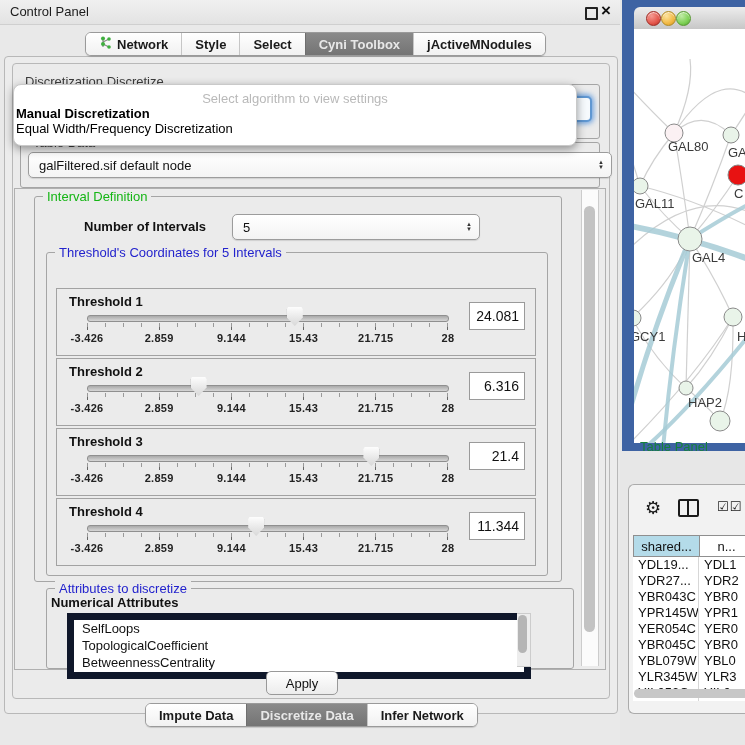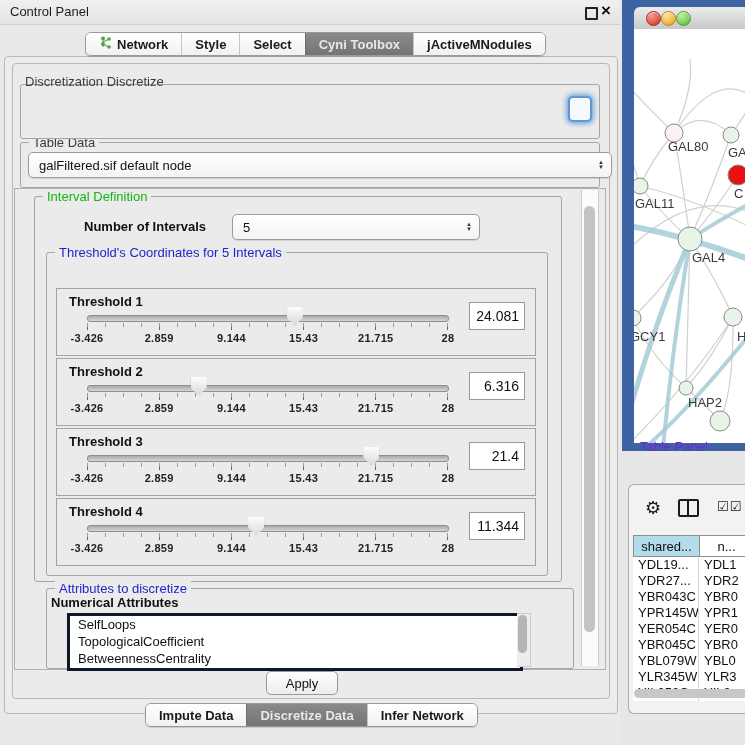--- a/index.html
+++ b/index.html
@@ -69,21 +69,21 @@
          background-image:repeating-linear-gradient(to right,#666 0 1px,transparent 1px 72px);}
   .ticks-minor{position:absolute;left:30px;top:34px;width:361px;height:4px;
          background-image:repeating-linear-gradient(to right,#999 0 1px,transparent 1px 18px);}
   .ticklabels{position:absolute;left:30px;top:43px;width:361px;height:13px;}
   .ticklabels span{position:absolute;transform:translateX(-50%);font-size:11px;font-weight:bold;color:#222;letter-spacing:.3px;}
   .valbox{position:absolute;left:412px;top:13px;width:56px;height:28px;background:#fff;border:1px solid #9a9a9a;
           font-size:14px;color:#111;display:flex;align-items:center;justify-content:flex-end;padding-right:5px;box-sizing:border-box;}
 
   #attr-group{left:46px;top:588px;width:510px;height:79px;padding-left:16px;}
   #attr-subtitle{position:absolute;left:4px;top:6px;font-size:13px;font-weight:bold;color:#111;}
-  #attr-list{position:absolute;left:20px;top:24px;width:450px;height:52px;background:#fff;border:3px solid #0f172a;overflow:hidden;}
+  #attr-list{position:absolute;left:20px;top:24px;width:450px;height:52px;background:#fff;border:7px solid #0f172a;overflow:hidden;}
   .attr-item{font-size:13px;color:#111;line-height:17px;padding-left:8px;white-space:nowrap;}
   #attr-scroll{position:absolute;left:470px;top:24px;width:13px;height:52px;background:#ededed;border:1px solid #ccc;border-left:none;}
   #attr-scroll .sthumb{position:absolute;left:1px;top:1px;width:9px;height:38px;background:#b5b5b5;border-radius:5px;}
 
   #main-scroll{left:581px;top:190px;width:16px;height:476px;background:#fbfbfb;border-left:1px solid #ccc;border-right:1px solid #ccc;}
   #main-scroll .sthumb{position:absolute;left:2px;top:16px;width:11px;height:426px;background:#c3c3c3;border-radius:6px;}
 
   #apply-btn{left:266px;top:671px;width:70px;height:22px;background:linear-gradient(#ffffff,#ececec);
              border:1px solid #999;border-radius:5px;font-size:13px;color:#111;display:flex;align-items:center;justify-content:center;}
 
@@ -92,21 +92,21 @@
   #net-window{left:622px;top:0;width:123px;height:451px;background:#3e63a3;}
   #net-titlebar{left:12px;top:7px;width:111px;height:22px;background:linear-gradient(#ededed,#c7c7c7);
                 border-bottom:1px solid #8d8d8d;border-top-left-radius:6px;position:absolute;}
   .light{position:absolute;top:4px;width:13px;height:13px;border-radius:50%;box-shadow:inset 0 1px 1px rgba(255,255,255,.7);}
   #light-red{left:12px;background:radial-gradient(circle at 35% 30%,#f49a92,#e4574c 60%,#b3271e);border:1px solid #9e2a22;}
   #light-yellow{left:27px;background:radial-gradient(circle at 35% 30%,#fbe3a0,#f2b944 60%,#cd8f1c);border:1px solid #b18a22;}
   #light-green{left:42px;background:radial-gradient(circle at 35% 30%,#c0eba6,#7ed155 60%,#4d9e2e);border:1px solid #57992f;}
   #net-canvas{left:12px;top:29px;width:111px;height:414px;background:#fff;position:absolute;overflow:hidden;}
 
   #tp-header{left:620px;top:451px;width:125px;height:33px;background:#e7e7e7;}
-  #tp-title{left:640px;top:439px;font-size:13px;color:#6d28d9;}
+  #tp-title{left:640px;top:439px;font-size:13px;color:#15803d;}
   #tp-box{left:628px;top:484px;width:125px;height:228px;background:#f2f2f2;border:1px solid #ababab;
           border-radius:6px 0 0 6px;border-right:none;overflow:hidden;}
   .tp-icon{position:absolute;top:14px;color:#1a1a1a;}
   #gear-icon{left:16px;font-size:18px;line-height:18px;}
   #cols-icon{left:49px;width:17px;height:14px;border:2px solid #1a1a1a;border-radius:2px;}
   #cols-icon:before{content:"";position:absolute;left:7px;top:0;width:2px;height:14px;background:#1a1a1a;}
   #checks-icon{left:88px;font-size:13px;letter-spacing:1px;line-height:16px;}
   #tp-table{position:absolute;left:4px;top:50px;width:121px;}
   .tp-hrow{display:flex;height:22px;border:1px solid #8f8f8f;box-sizing:border-box;}
   .tp-hcell{font-size:13px;color:#111;display:flex;align-items:center;justify-content:center;overflow:hidden;white-space:nowrap;}
@@ -157,20 +157,27 @@
         </div>
         <div class="tab">
           <span>jActiveMNodules</span>
         </div>
       </div>
 
     <div id="disc-group" class="abs groupbox"></div>
     <div id="disc-label" class="abs g-dark">Discretization Discretize</div>
     <div id="alg-combo-sliver" class="abs"></div>
 
+    <div id="alg-popup" class="abs">
+      <div id="alg-hint">Select algorithm to view settings</div>
+      <div id="alg-options">
+          <div class="alg-opt bold">Manual Discretization</div>
+          <div class="alg-opt">Equal Width/Frequency Discretization</div>
+        </div>
+    </div>
 
     <div id="tabledata-group" class="abs groupbox">
       <div class="grouplabel g-dark">Table Data</div>
     </div>
     <div id="tabledata-combo" class="combo">
       <span>galFiltered.sif default node</span>
       <span class="stepper">▲<span>▼</span></span>
     </div>
 
     <div id="content-region" class="abs"></div>

